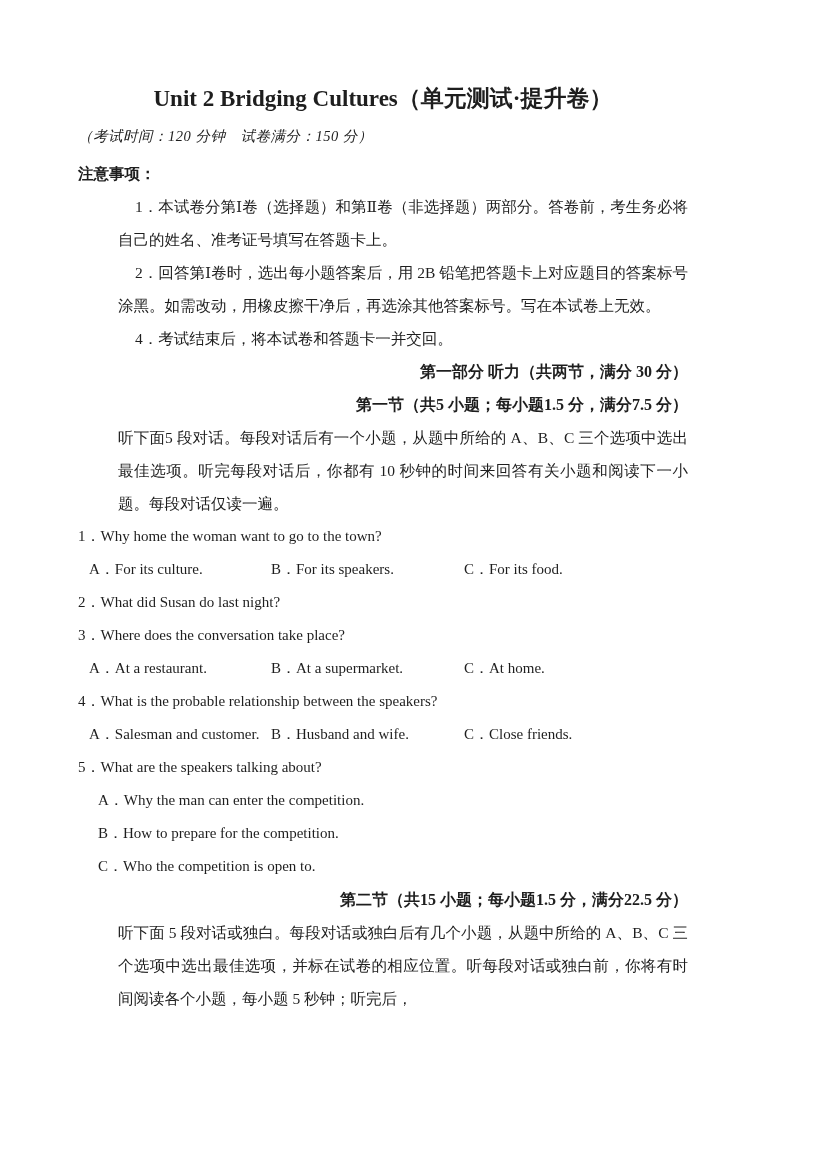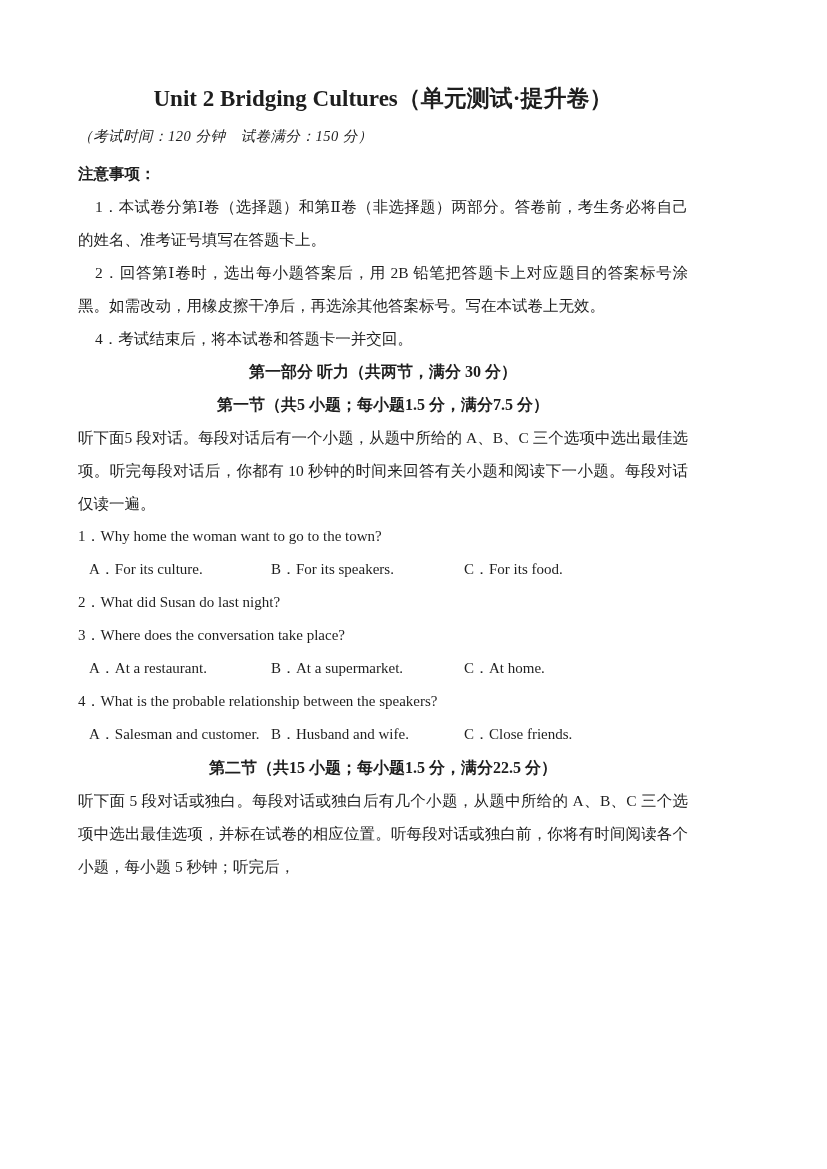--- a/index.html
+++ b/index.html
@@ -33,28 +33,29 @@
   .notice-heading {
     font-weight:bold;
     font-size:15.5px;
     line-height:33px;
     margin-top:6px;
   }
   .para {
     font-size:15.5px;
     line-height:33px;
     text-align:justify;
+    margin-left:40px;
   }
   .indent-1 { text-indent:17px; }
   .indent-2 { text-indent:34px; }
   .part-heading, .section-heading {
     font-weight:bold;
     font-size:16px;
     line-height:33px;
-    text-align:center;
+    text-align:right;
   }
   .question-line {
     font-size:15px;
     line-height:33px;
   }
   .opt-row {
     font-size:15px;
     line-height:33px;
     padding-left:11px;
     white-space:nowrap;
@@ -108,18 +109,24 @@
     </div>
   </div>
 
   <div>
     <div class="question-line"><span>4．</span><span>What is the probable relationship between the speakers?</span></div>
     <div class="opt-row">
       <span class="opt-a">A．Salesman and customer.</span><span class="opt-b">B．Husband and wife.</span><span class="opt-c">C．Close friends.</span>
     </div>
   </div>
 
+  <div>
+    <div class="question-line"><span>5．</span><span>What are the speakers talking about?</span></div>
+    <div class="opt-stacked">A．Why the man can enter the competition.</div>
+    <div class="opt-stacked">B．How to prepare for the competition.</div>
+    <div class="opt-stacked">C．Who the competition is open to.</div>
+  </div>
 
   <div class="section-heading">第二节（共15 小题；每小题1.5 分，满分22.5 分）</div>
 
   <p class="para">听下面 5 段对话或独白。每段对话或独白后有几个小题，从题中所给的 A、B、C 三个选项中选出最佳选项，并标在试卷的相应位置。听每段对话或独白前，你将有时间阅读各个小题，每小题 5 秒钟；听完后，</p>
 
 </div>
 
 </body></html>

